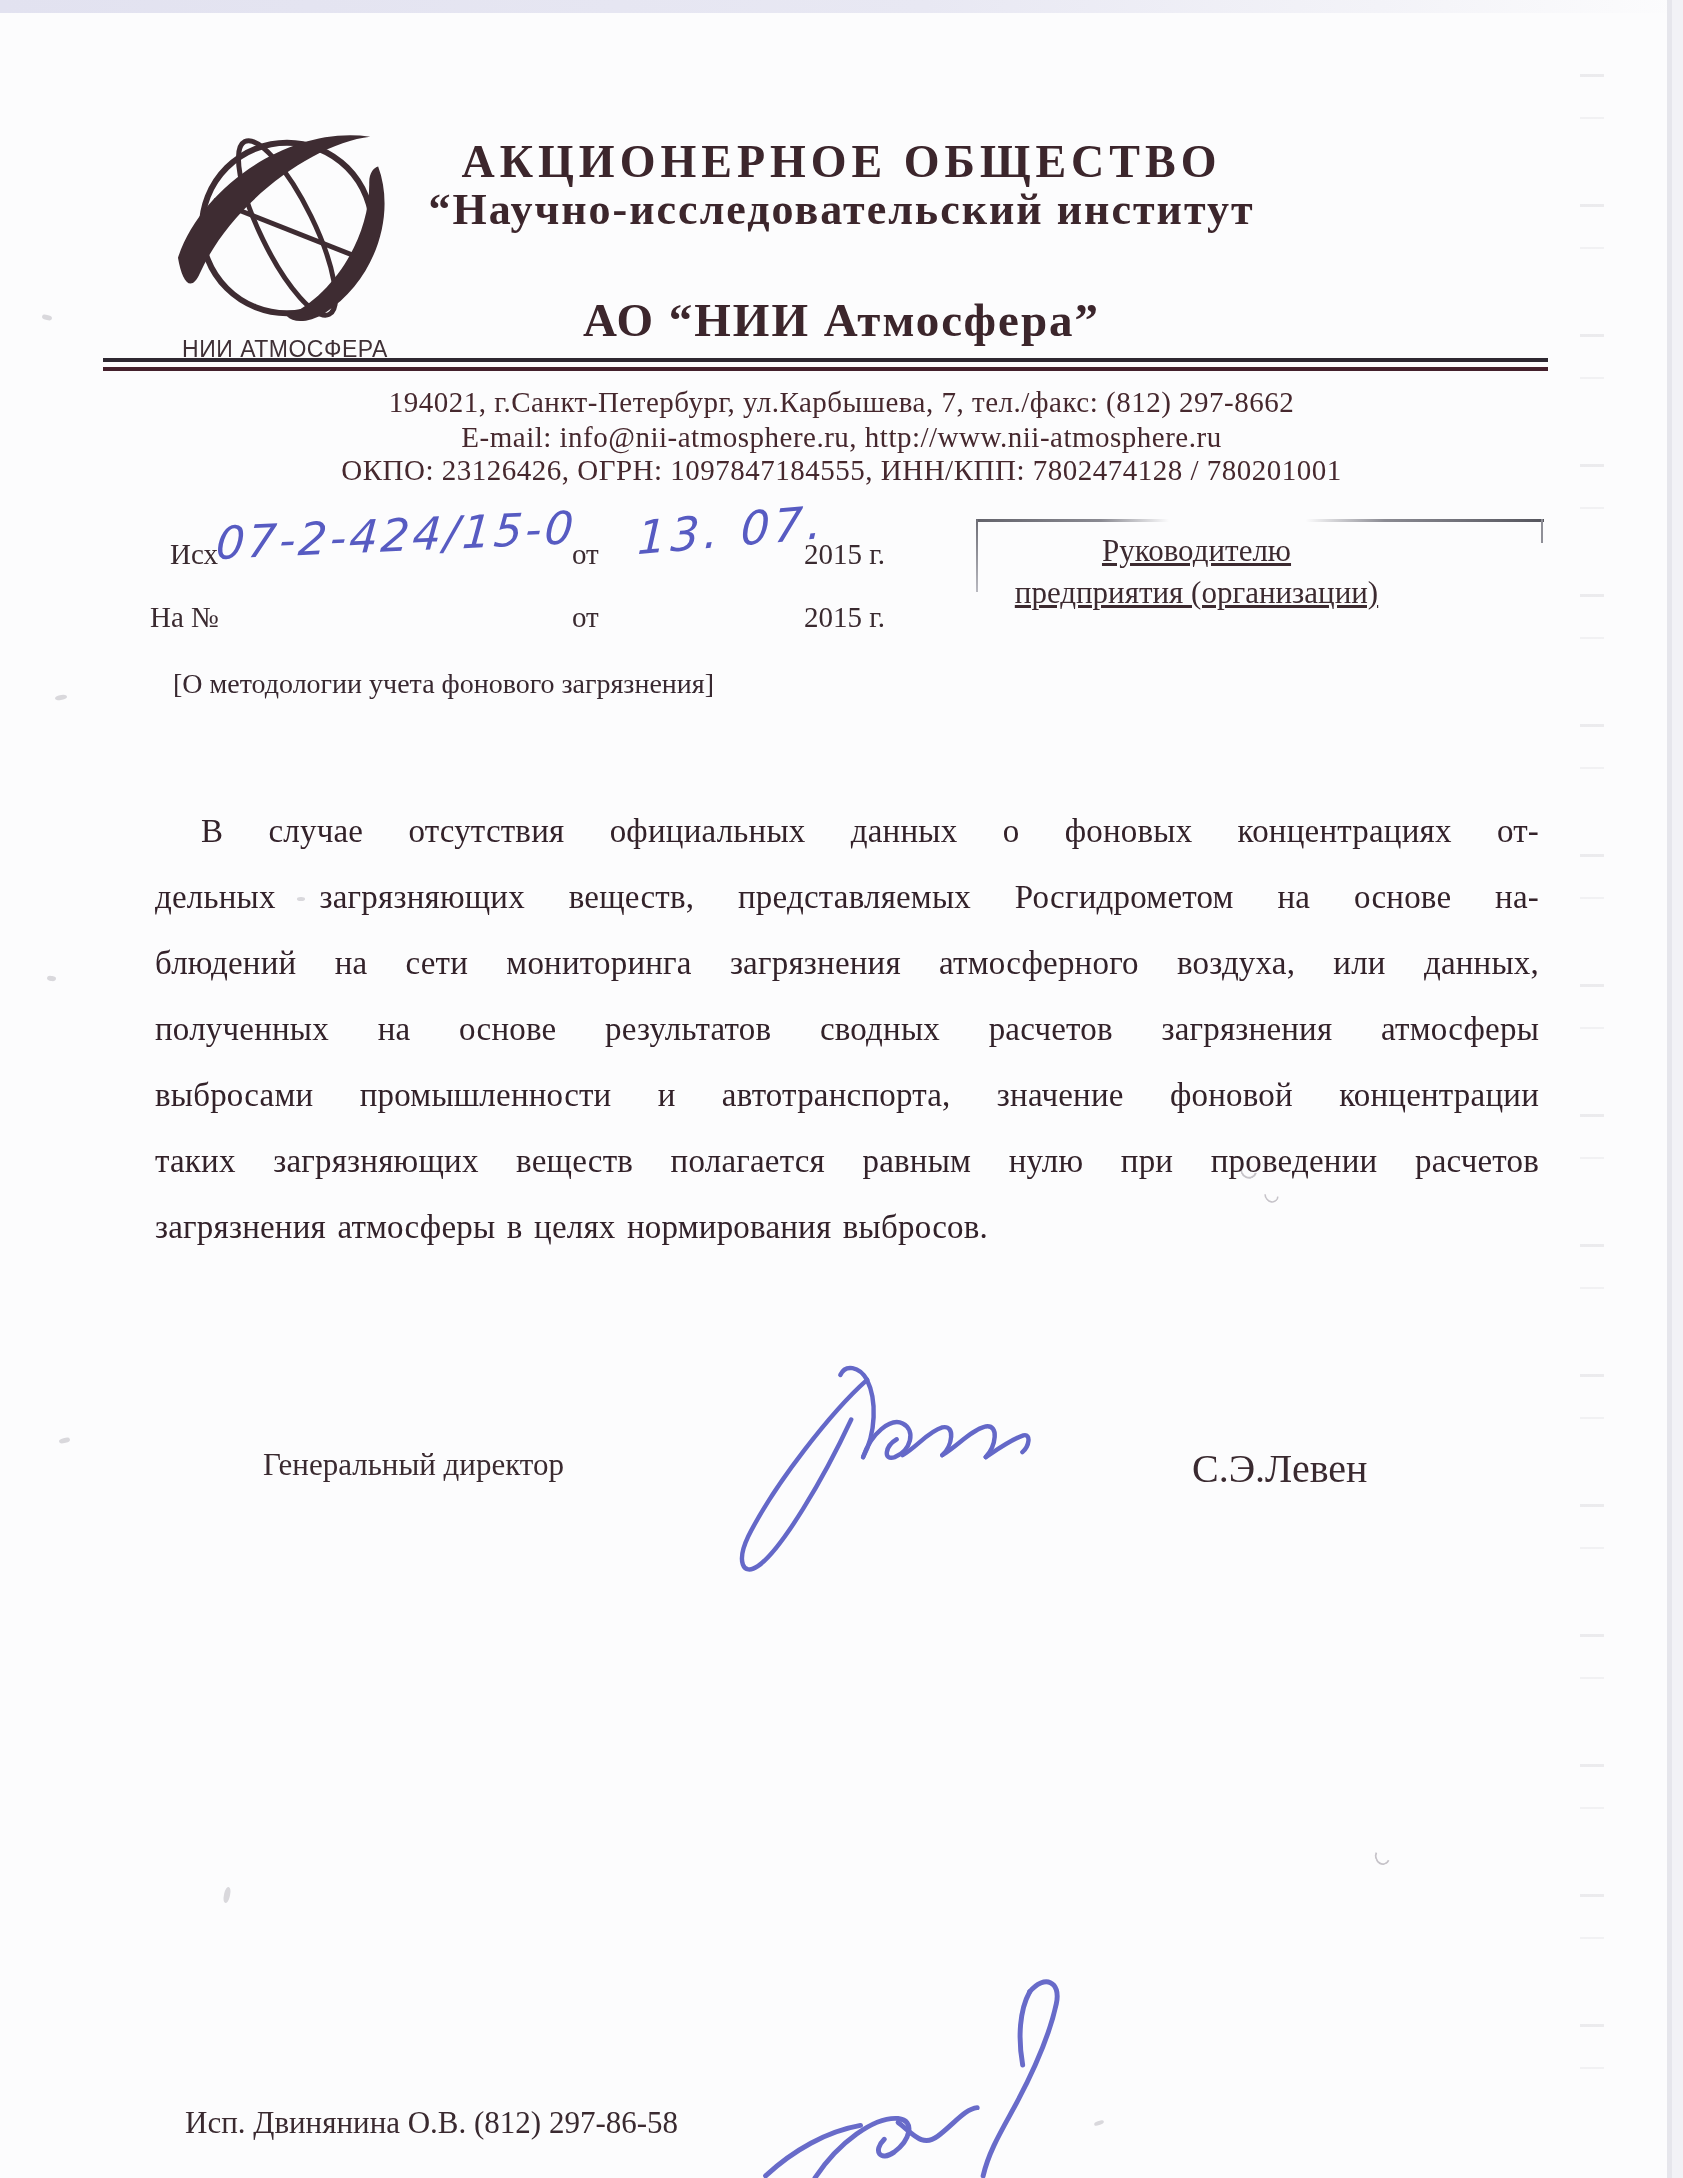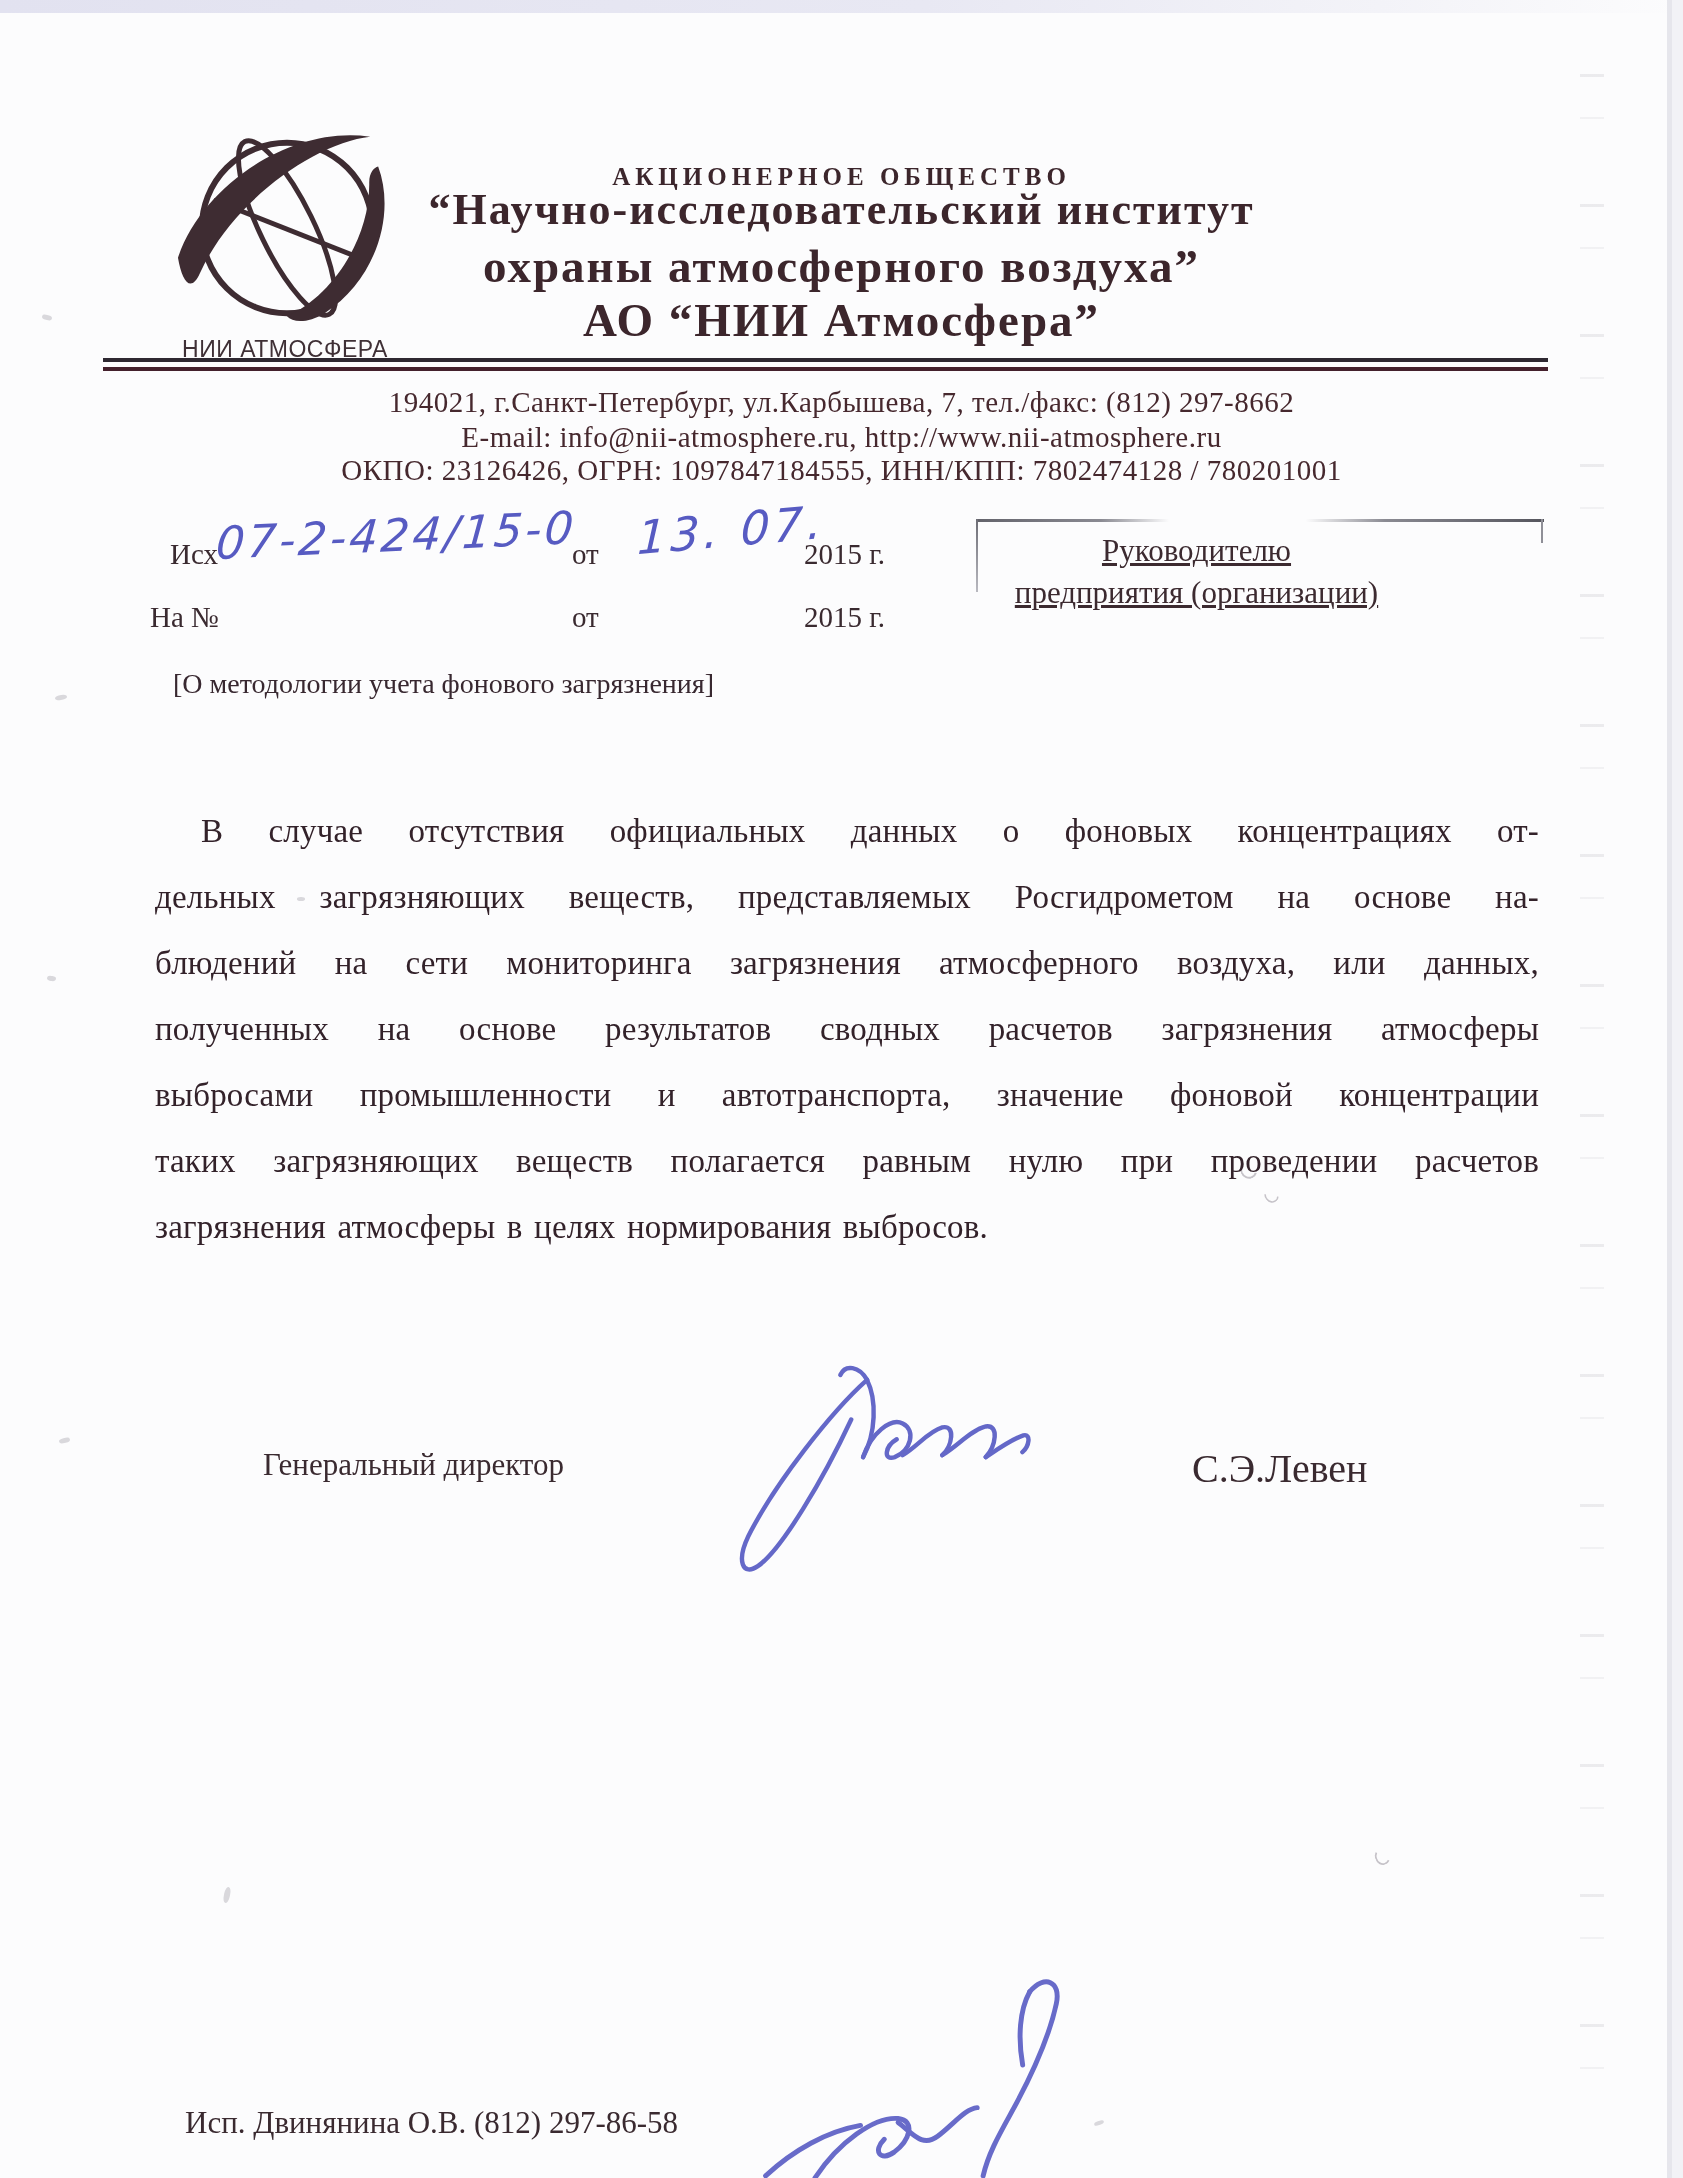--- a/index.html
+++ b/index.html
@@ -15,21 +15,21 @@
     background:repeating-linear-gradient(180deg,transparent 0 34px,rgba(120,118,130,.14) 34px 37px,
       transparent 37px 77px,rgba(120,118,130,.09) 77px 79px,transparent 79px 130px);}
   .speck{background:rgba(125,122,135,.28);border-radius:45%;}
   .curl{width:13px;height:15px;border:2px solid rgba(110,104,116,.38);
         border-right-color:transparent;border-top-color:transparent;border-radius:50%;}
   
   #logo-caption{left:174px;top:336px;width:222px;text-align:center;
     font-family:"Liberation Sans",sans-serif;font-size:23px;letter-spacing:0.5px;color:#3f3036;}
   
   .head-line{left:119px;width:1445px;text-align:center;font-weight:bold;color:var(--heading,#3c262c);}
-  #head1{top:135px;font-size:25px;letter-spacing:5px;margin-top:28px;}
+  #head1{top:135px;font-size:46px;letter-spacing:5px;}
   #head2{top:184px;font-size:44px;letter-spacing:2px;}
   #head3{top:239px;font-size:47px;letter-spacing:2px;}
   #head4{top:293px;font-size:47px;letter-spacing:2px;}
   #rule-top{left:103px;top:358px;width:1445px;height:4px;background:var(--rule-top,#2e2831);}
   #rule-bottom{left:103px;top:367px;width:1445px;height:4px;background:var(--rule-bottom,#44202c);}
   .addr-line{left:119px;width:1445px;text-align:center;font-size:29px;letter-spacing:0.5px;color:var(--address-text,#46282e);}
   #addr1{top:386px;} #addr2{top:421px;} #addr3{top:454px;text-align:center;}
   
   .ref-label{font-size:29px;color:#3a2a30;}
   .hand{font-family:"DejaVu Sans",sans-serif;font-style:italic;color:var(--ink-blue,#575bc2);}
@@ -84,21 +84,20 @@
     </g>
     <g fill="#3e2c32" stroke="none">
       <path d="M4,142 C28,70 118,8 198,20 C142,26 58,86 26,158 C17,178 8,166 4,142 Z"></path>
       <path d="M206,50 C224,98 204,164 152,198 C136,208 120,208 114,201 C158,182 198,124 197,66 C197,56 202,51 206,50 Z"></path>
     </g>
   </svg>
   <div class="abs" id="logo-caption">НИИ АТМОСФЕРА</div>
 
   <div class="abs head-line" id="head1">АКЦИОНЕРНОЕ ОБЩЕСТВО</div>
   <div class="abs head-line" id="head2">“Научно-исследовательский институт</div>
-  <div class="abs head-line" id="head3">охраны атмосферного воздуха”</div>
   <div class="abs head-line" id="head4">АО “НИИ Атмосфера”</div>
   <div class="abs" id="rule-top"></div>
   <div class="abs" id="rule-bottom"></div>
   <div class="abs addr-line" id="addr1">194021, г.Санкт-Петербург, ул.Карбышева, 7, тел./факс: (812) 297-8662</div>
   <div class="abs addr-line" id="addr2">E-mail: info@nii-atmosphere.ru, http://www.nii-atmosphere.ru</div>
   <div class="abs addr-line" id="addr3">ОКПО: 23126426, ОГРН: 1097847184555, ИНН/КПП: 7802474128 / 780201001</div>
 
   <div class="abs ref-label" style="left:170px;top:538px;">Исх</div>
   <div class="abs hand" id="out-number">07-2-424/15-0</div>
   <div class="abs ref-label" style="left:572px;top:538px;">от</div>

